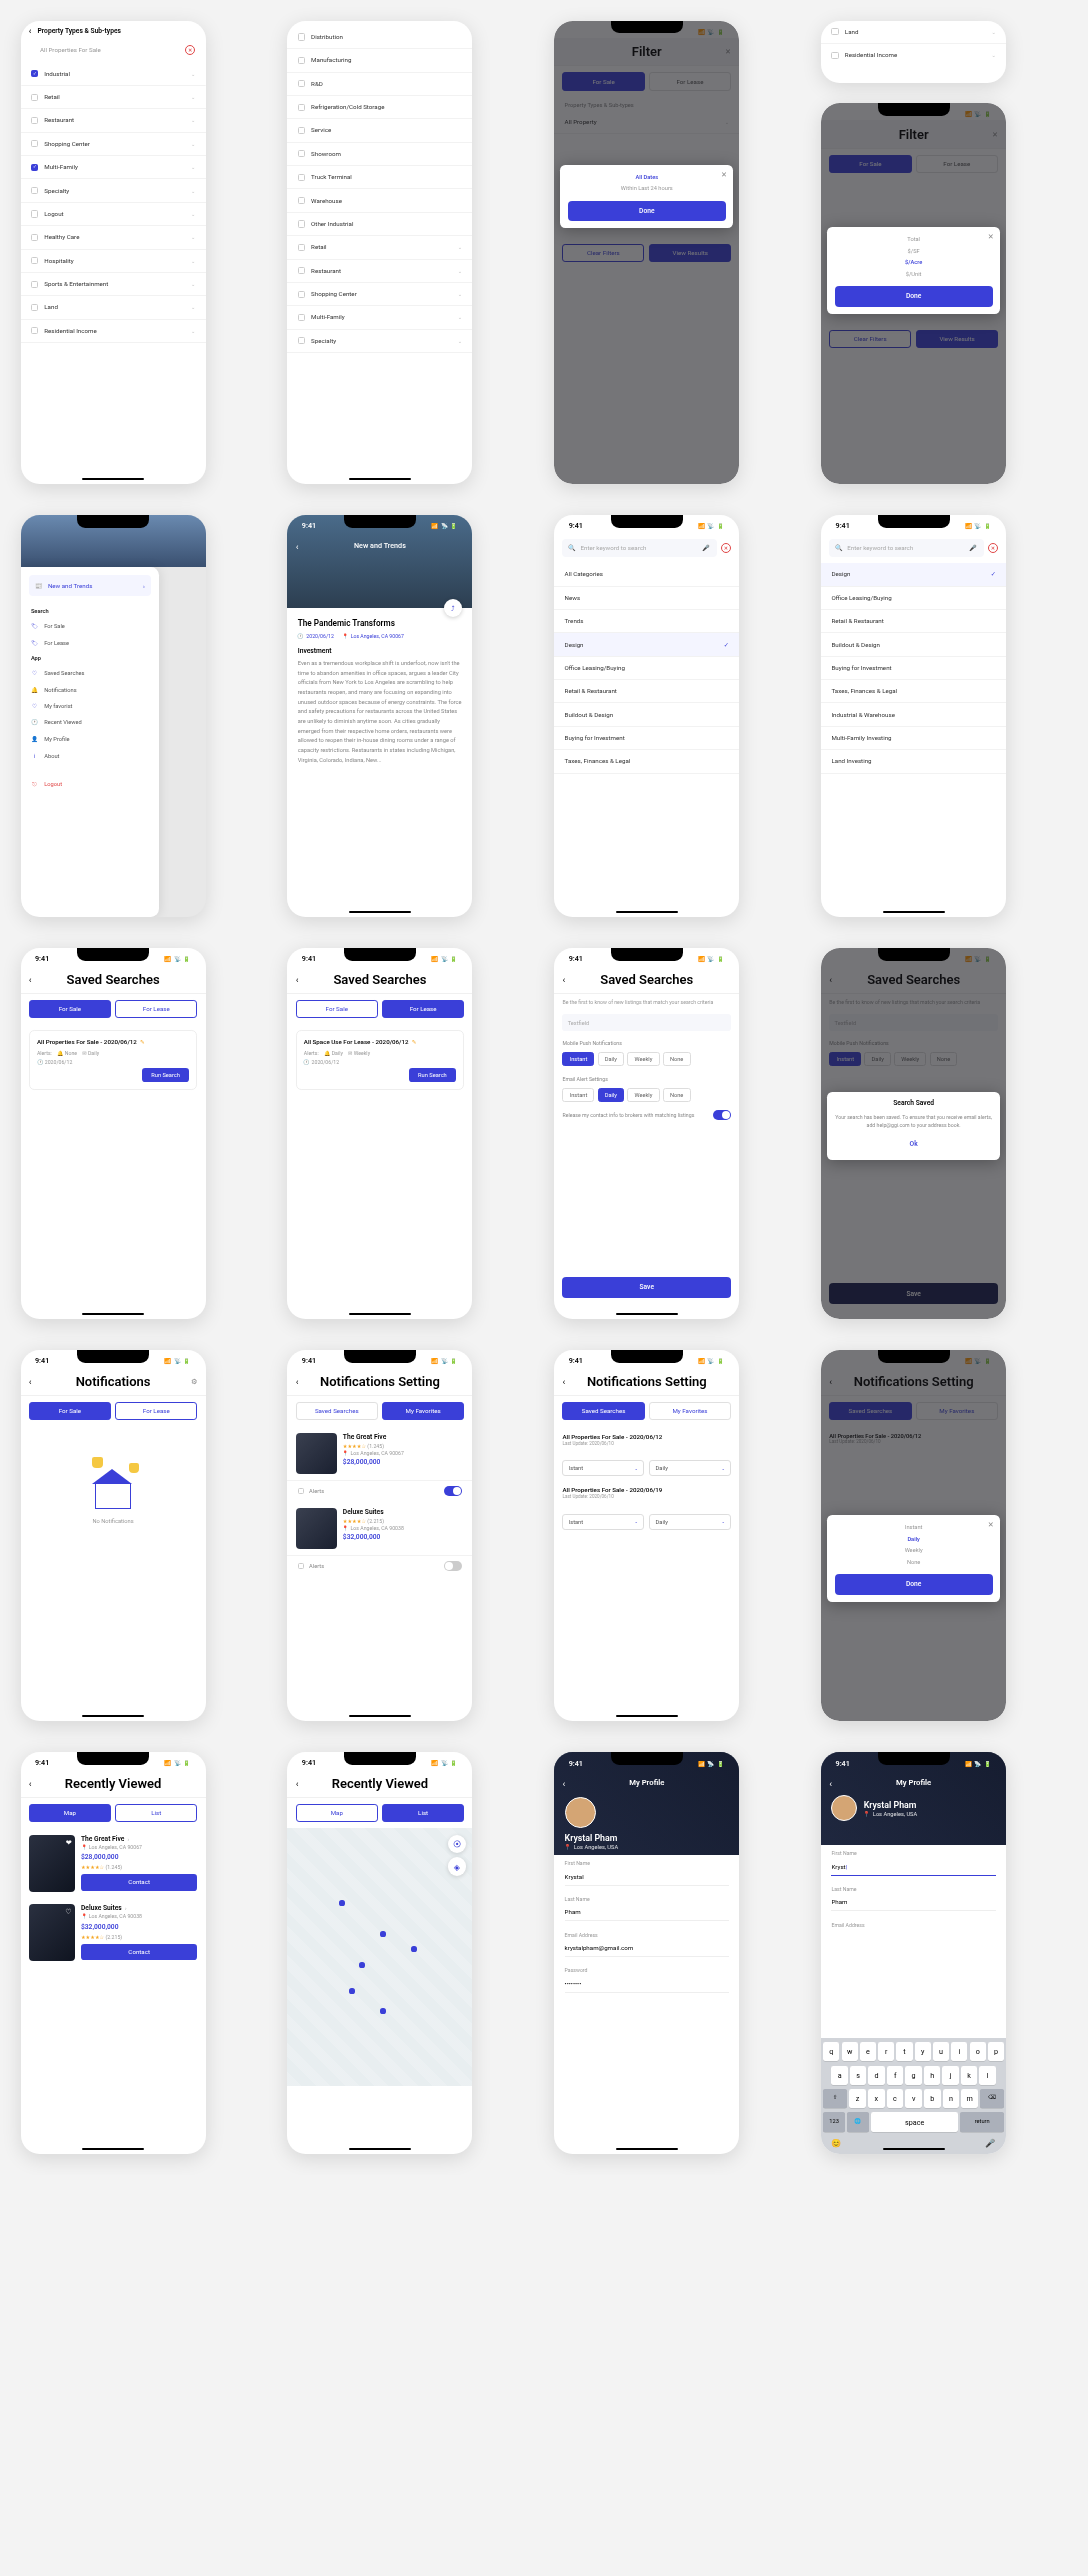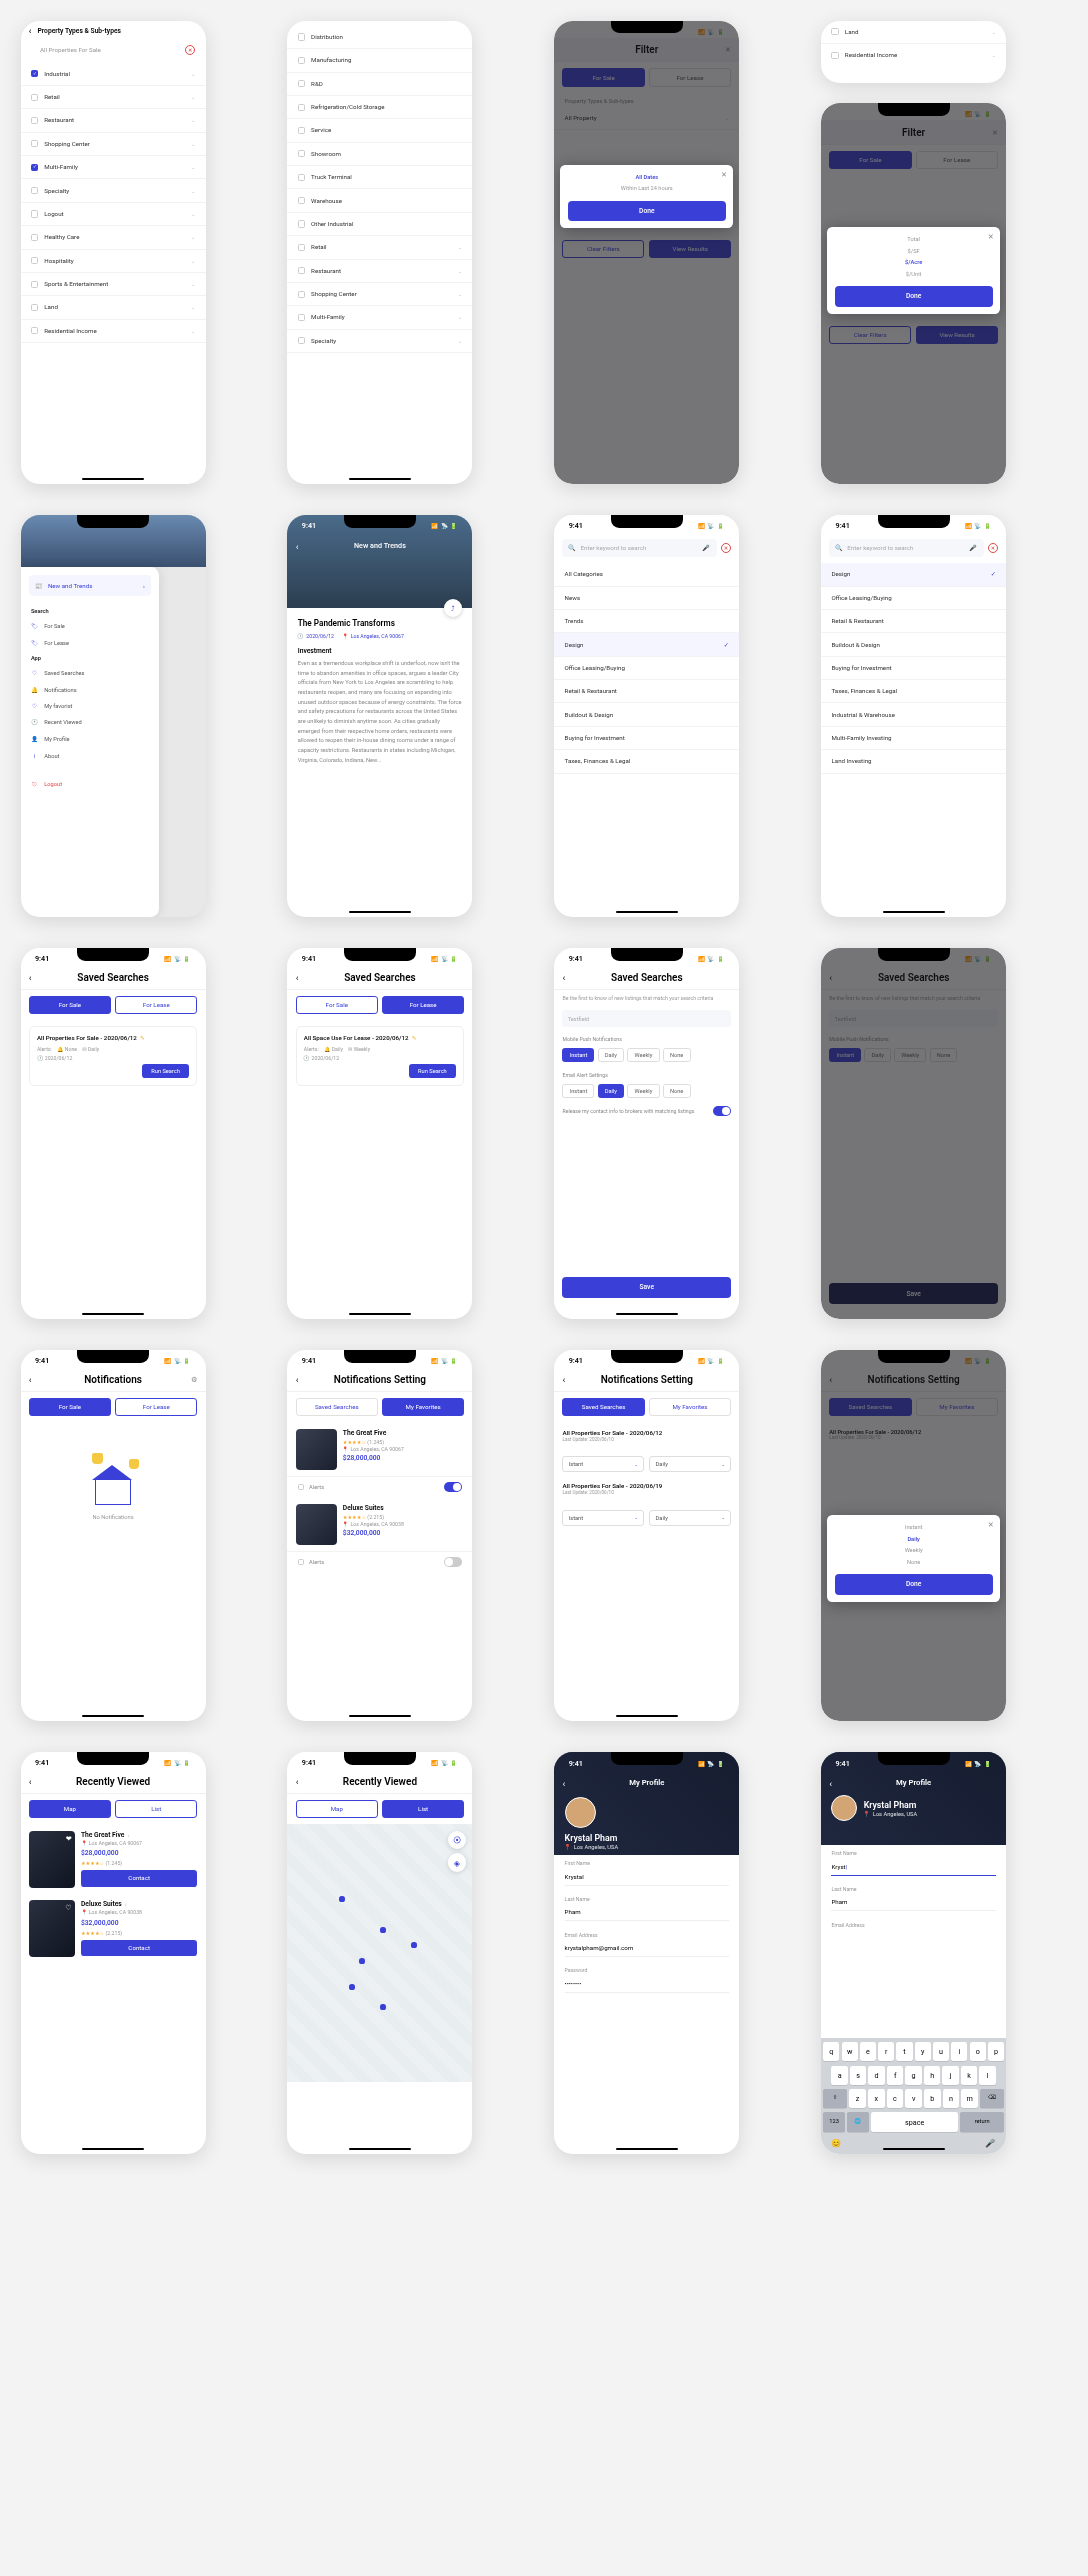--- a/index.html
+++ b/index.html
@@ -5,21 +5,21 @@
 * { box-sizing: border-box; margin: 0; padding: 0; font-family: -apple-system, BlinkMacSystemFont, "Segoe UI", Roboto, Helvetica, Arial, sans-serif; }
 body { background: #f3f3f3; padding: 20.6px; }
 .grid { display: grid; grid-template-columns: repeat(4, 1fr); gap: 31px 20.6px; max-width: 1047px; margin: 0 auto; }
 .phone { background: #fff; border-radius: 18.5px; box-shadow: 0 4.1px 20.6px rgba(0,0,0,0.12); overflow: hidden; position: relative; width: 185px; display: flex; flex-direction: column; }
 .phone.tall { min-height: 402px; }
 .status-bar { display: flex; justify-content: space-between; align-items: center; padding: 6.2px 14.4px 2.1px; font-size: 7.2px; font-weight: 600; }
 .status-icons::after { content: "📶 📡 🔋"; font-size: 5.7px; letter-spacing: 0.5px; }
 .sb-dark { color: #fff; }
 .header { display: flex; align-items: center; justify-content: center; padding: 6.2px 8.2px; position: relative; border-bottom: 0.5px solid #f0f0f0; }
 .header .back { position: absolute; left: 8.2px; font-size: 9.3px; }
-.header .title { font-size: 10px; font-weight: 600; }
+.header .title { font-size: 13px; font-weight: 600; }
 .header .gear { position: absolute; right: 8.2px; font-size: 7.2px; color: #888; }
 .notch { position: absolute; top: 0; left: 50%; transform: translateX(-50%); width: 72px; height: 12.4px; background: #000; border-radius: 0 0 8.2px 8.2px; z-index: 10; }
 .home-indicator { position: absolute; bottom: 4.1px; left: 50%; transform: translateX(-50%); width: 62px; height: 2.1px; background: #000; border-radius: 1.5px; }
 .home-indicator.white { background: #fff; }
 .content { flex: 1; padding: 0; overflow: hidden; border-radius: 26px; }
 .tabs { display: flex; gap: 4.1px; padding: 6.2px 8.2px; }
 .tab { flex: 1; padding: 4.1px; text-align: center; font-size: 6.2px; border-radius: 3.1px; border: 0.5px solid #e0e0e0; background: #fff; color: #555; }
 .tab.active { background: #3a3fd8; color: #fff; border-color: #3a3fd8; }
 .tab.outline-active { border-color: #3a3fd8; color: #3a3fd8; background: #fff; }
 .list-row { display: flex; align-items: center; padding: 7.2px 10.3px; border-bottom: 0.5px solid #f2f2f2; font-size: 6.2px; color: #333; }
@@ -648,20 +648,25 @@
     <div class="textfield-box">Textfield</div>
     <div class="section-label">Mobile Push Notifications</div>
     <div class="pill-row">
           <span class="pill active">Instant</span>
           <span class="pill">Daily</span>
           <span class="pill">Weekly</span>
           <span class="pill">None</span>
         </div>
     <div style="position:absolute; bottom:15.5px; left:8.2px; right:8.2px;"><button class="btn-primary" style="width:100%; background:#1a2050;">Save</button></div>
     <div class="dim-layer"></div>
+    <div class="modal-sheet" style="top:144px; text-align:center;">
+      <div class="modal-title">Search Saved</div>
+      <div style="font-size:5.2px; color:#888; line-height:1.6; margin-bottom:7.2px;">Your search has been saved. To ensure that you receive email alerts, add help@ggi.com to your address book.</div>
+      <div style="color:#3a3fd8; font-size:6.7px; font-weight:500; padding:4.1px;">Ok</div>
+    </div>
   </div>
   <div class="home-indicator white"></div>
 </div>
 
 <div class="phone tall" style="min-height:371px;">
   <div class="notch"></div>
   <div class="status-bar">
         <span>9:41</span>
         <span class="status-icons"></span>
       </div>

